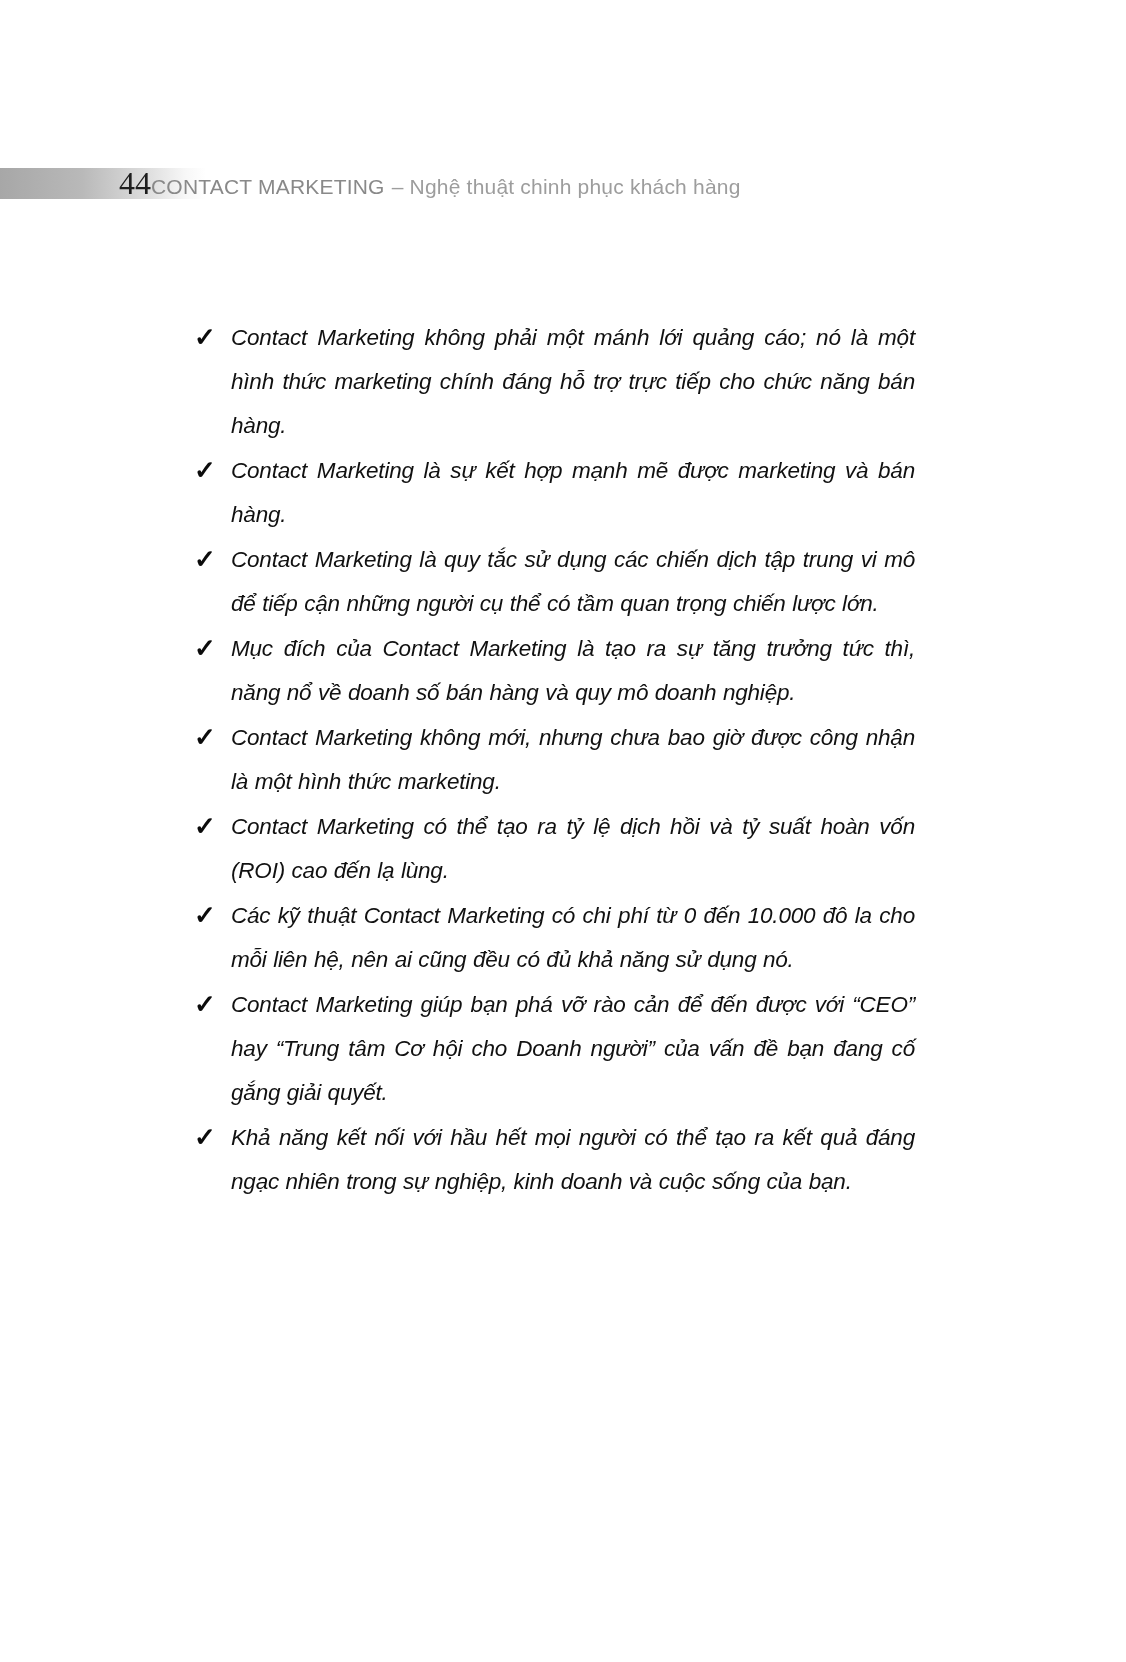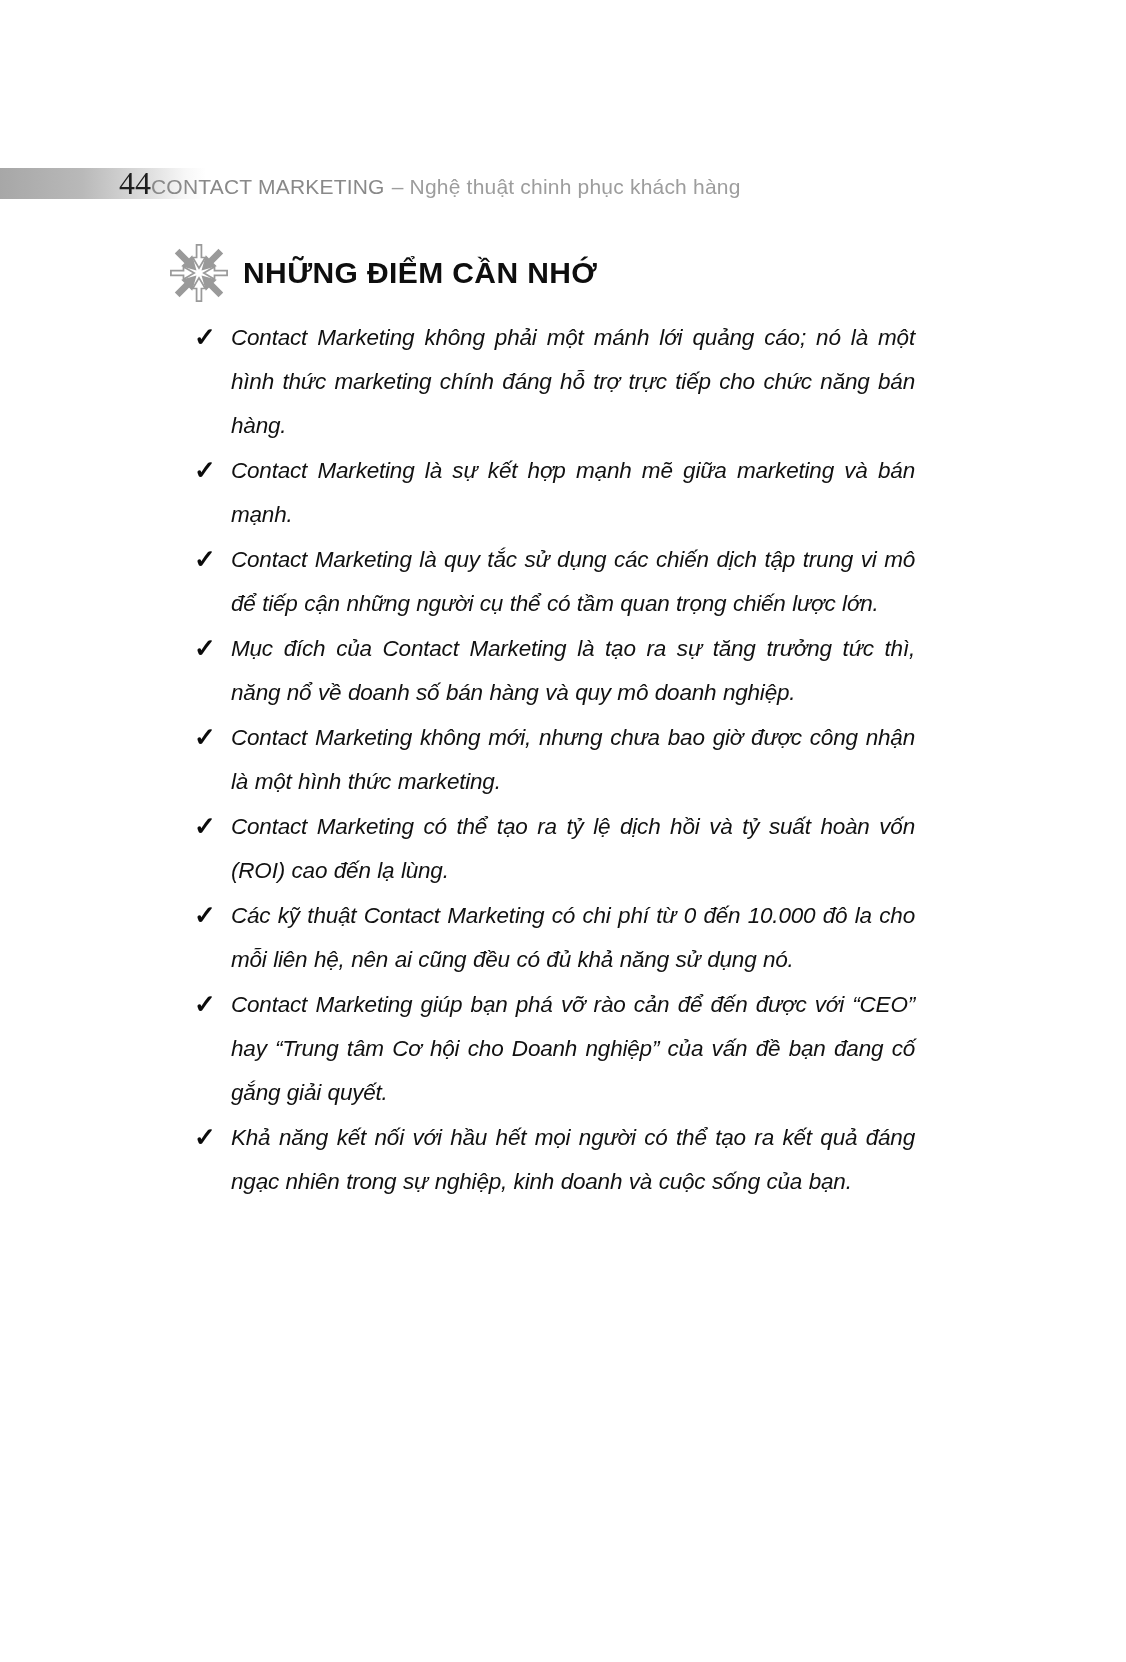--- a/index.html
+++ b/index.html
@@ -51,46 +51,29 @@
 <div class="page">
 
   <header class="page-header">
     <div class="header-bar"></div>
     <div class="header-row">
       <span class="page-number">44</span>
       <span class="running-head"><span class="book-title">CONTACT MARKETING</span><span class="book-subtitle">– Nghệ thuật chinh phục khách hàng</span></span>
     </div>
   </header>
 
-  <div class="section-heading">
-    <span class="star">
-      <svg viewBox="0 0 64 64" width="62" height="66" aria-hidden="true">
-        <g stroke="#9a9a9a" stroke-width="1.8" stroke-linejoin="miter">
-          <path d="M29.5 3 L34.5 3 L34.5 16 L38.5 16 L32 27 L25.5 16 L29.5 16 Z" fill="#ffffff" transform="rotate(0,32,32)"></path>
-          <path d="M29.5 3 L34.5 3 L34.5 16 L38.5 16 L32 27 L25.5 16 L29.5 16 Z" fill="#ffffff" transform="rotate(90,32,32)"></path>
-          <path d="M29.5 3 L34.5 3 L34.5 16 L38.5 16 L32 27 L25.5 16 L29.5 16 Z" fill="#ffffff" transform="rotate(180,32,32)"></path>
-          <path d="M29.5 3 L34.5 3 L34.5 16 L38.5 16 L32 27 L25.5 16 L29.5 16 Z" fill="#ffffff" transform="rotate(270,32,32)"></path>
-          <path d="M29.5 1 L34.5 1 L34.5 15 L38.5 15 L32 26.5 L25.5 15 L29.5 15 Z" fill="#9a9a9a" transform="rotate(45,32,32)"></path>
-          <path d="M29.5 1 L34.5 1 L34.5 15 L38.5 15 L32 26.5 L25.5 15 L29.5 15 Z" fill="#9a9a9a" transform="rotate(135,32,32)"></path>
-          <path d="M29.5 1 L34.5 1 L34.5 15 L38.5 15 L32 26.5 L25.5 15 L29.5 15 Z" fill="#9a9a9a" transform="rotate(225,32,32)"></path>
-          <path d="M29.5 1 L34.5 1 L34.5 15 L38.5 15 L32 26.5 L25.5 15 L29.5 15 Z" fill="#9a9a9a" transform="rotate(315,32,32)"></path>
-        </g>
-      </svg>
-    </span>
-    <h1 class="section-title">NHỮNG ĐIỂM CẦN NHỚ</h1>
-  </div>
 
   <ul class="points">
     <li class="point">
       <span class="check">✓</span>
       <p class="point-text">Contact Marketing không phải một mánh lới quảng cáo; nó là một hình thức marketing chính đáng hỗ trợ trực tiếp cho chức năng bán hàng.</p>
     </li>
     <li class="point">
       <span class="check">✓</span>
-      <p class="point-text">Contact Marketing là sự kết hợp mạnh mẽ giữa marketing và bán mạnh.</p>
+      <p class="point-text">Contact Marketing là sự kết hợp mạnh mẽ được marketing và bán hàng.</p>
     </li>
     <li class="point">
       <span class="check">✓</span>
       <p class="point-text">Contact Marketing là quy tắc sử dụng các chiến dịch tập trung vi mô để tiếp cận những người cụ thể có tầm quan trọng chiến lược lớn.</p>
     </li>
     <li class="point">
       <span class="check">✓</span>
       <p class="point-text">Mục đích của Contact Marketing là tạo ra sự tăng trưởng tức thì, năng nổ về doanh số bán hàng và quy mô doanh nghiệp.</p>
     </li>
     <li class="point">
@@ -100,21 +83,21 @@
     <li class="point">
       <span class="check">✓</span>
       <p class="point-text">Contact Marketing có thể tạo ra tỷ lệ dịch hồi và tỷ suất hoàn vốn (ROI) cao đến lạ lùng.</p>
     </li>
     <li class="point">
       <span class="check">✓</span>
       <p class="point-text">Các kỹ thuật Contact Marketing có chi phí từ 0 đến 10.000 đô la cho mỗi liên hệ, nên ai cũng đều có đủ khả năng sử dụng nó.</p>
     </li>
     <li class="point">
       <span class="check">✓</span>
-      <p class="point-text">Contact Marketing giúp bạn phá vỡ rào cản để đến được với “CEO” hay “Trung tâm Cơ hội cho Doanh nghiệp” của vấn đề bạn đang cố gắng giải quyết.</p>
+      <p class="point-text">Contact Marketing giúp bạn phá vỡ rào cản để đến được với “CEO” hay “Trung tâm Cơ hội cho Doanh người” của vấn đề bạn đang cố gắng giải quyết.</p>
     </li>
     <li class="point">
       <span class="check">✓</span>
       <p class="point-text">Khả năng kết nối với hầu hết mọi người có thể tạo ra kết quả đáng ngạc nhiên trong sự nghiệp, kinh doanh và cuộc sống của bạn.</p>
     </li>
   </ul>
 
 </div>
 
 </body></html>

